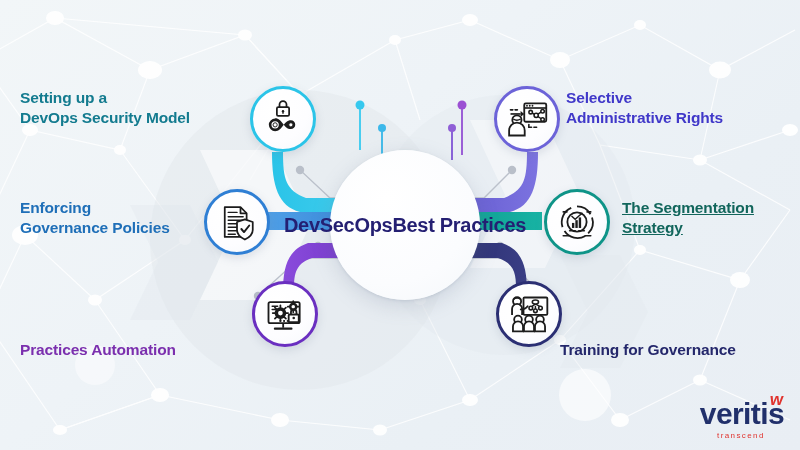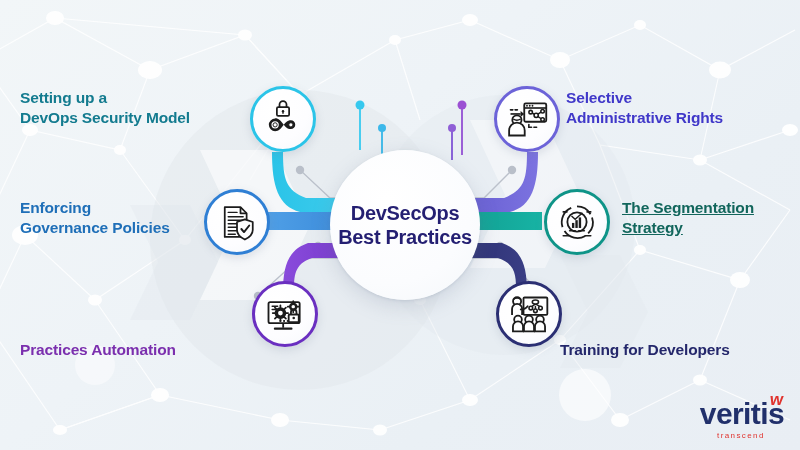--- a/index.html
+++ b/index.html
@@ -34,21 +34,21 @@
     left: 330px;
     top: 150px;
     width: 150px;
     height: 150px;
     border-radius: 50%;
     background: radial-gradient(circle at 38% 32%, #ffffff 0%, #fbfcfe 62%, #f4f7fa 100%);
     box-shadow: 0 6px 20px rgba(110,125,150,0.22), 0 1px 3px rgba(110,125,150,0.18);
     display: flex;
     align-items: center;
     justify-content: center;
-    flex-direction: column;
+    flex-direction: row;
     z-index: 5;
   }
   .hub-line {
     font-size: 20px;
     font-weight: bold;
     color: #241f72;
     letter-spacing: -0.3px;
     line-height: 1.22;
     text-align: center;
     white-space: nowrap;
@@ -479,21 +479,21 @@
 Governance Policies</div>
 
     <div class="label r" style="left:20px; top:340px; width:250px; color:#7b2fae;">Practices Automation</div>
 
     <div class="label l" style="left:566px; top:88px; width:216px; color:#4038c9;">Selective
 Administrative Rights</div>
 
     <div class="label l" style="left:622px; top:198px; width:162px; color:#12665c;text-decoration:underline;">The Segmentation
 Strategy</div>
 
-    <div class="label l" style="left:560px; top:340px; width:226px; color:#24276b;">Training for Developers</div>
+    <div class="label l" style="left:560px; top:340px; width:226px; color:#24276b;">Training for Governance</div>
   </div>
 
   <div id="brand">
     <div style="position:relative; display:inline-block;">
       <span class="brand-name">veritis</span>
       <span class="brand-mark">w</span>
     </div>
     <div class="brand-tag">transcend</div>
   </div>
 

